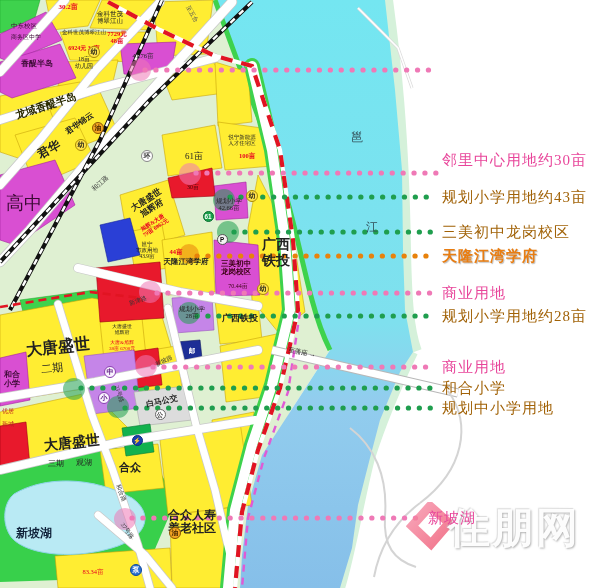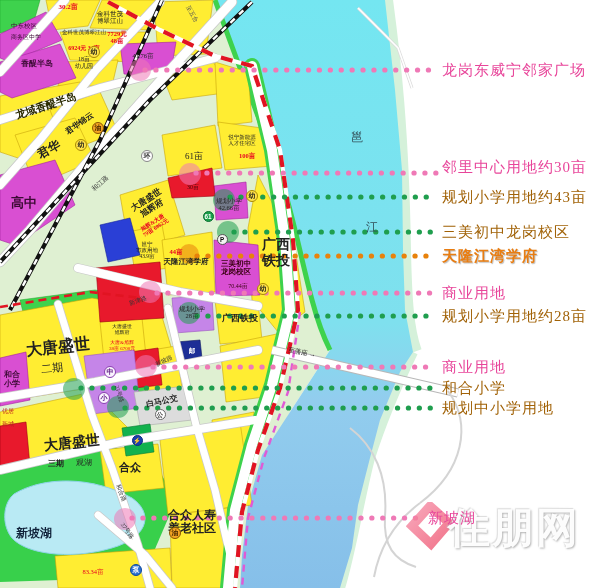--- a/index.html
+++ b/index.html
@@ -223,21 +223,21 @@
       <div class="map-label" style="left: 84px; top: 48px; font-size: 6px; color: rgb(232, 0, 32); font-weight: bold; transform: translate(-50%, -50%) rotate(0deg);">6924元 34亩</div>
       <div class="map-label" style="left: 84px; top: 63px; font-size: 6px; color: rgb(34, 34, 34); font-weight: normal; transform: translate(-50%, -50%) rotate(0deg);">18亩
 幼儿园</div>
       <div class="map-label" style="left: 143px; top: 56px; font-size: 6.5px; color: rgb(34, 34, 34); font-weight: normal; transform: translate(-50%, -50%) rotate(0deg);">41.76亩</div>
       <div class="map-label" style="left: 24px; top: 26px; font-size: 6.5px; color: rgb(60, 10, 53); font-weight: normal; transform: translate(-50%, -50%) rotate(0deg);">中东校区</div>
       <div class="map-label" style="left: 26px; top: 37px; font-size: 6px; color: rgb(60, 10, 53); font-weight: normal; transform: translate(-50%, -50%) rotate(0deg);">商务区中学</div>
       <div class="map-label" style="left: 37px; top: 64px; font-size: 8px; color: rgb(60, 10, 53); font-weight: bold; transform: translate(-50%, -50%) rotate(0deg);">香醍半岛</div>
       <div class="map-label" style="left: 46px; top: 106px; font-size: 10.5px; color: rgb(42, 42, 0); font-weight: bold; transform: translate(-50%, -50%) rotate(-18deg);">龙域香醍半岛</div>
       <div class="map-label" style="left: 80px; top: 124px; font-size: 8px; color: rgb(34, 34, 34); font-weight: bold; transform: translate(-50%, -50%) rotate(-35deg);">君华锦云</div>
       <div class="map-label" style="left: 49px; top: 150px; font-size: 12px; color: rgb(34, 34, 34); font-weight: bold; transform: translate(-50%, -50%) rotate(-30deg);">君华</div>
-      <div class="map-label" style="left: 24px; top: 203px; font-size: 13px; color: rgb(60, 10, 53); font-weight: bold; transform: translate(-50%, -50%) rotate(0deg);">高中</div>
+      <div class="map-label" style="left: 24px; top: 203px; font-size: 18px; color: rgb(60, 10, 53); font-weight: normal; transform: translate(-50%, -50%) rotate(0deg);">高中</div>
       <div class="map-label" style="left: 194px; top: 156px; font-size: 9px; color: rgb(34, 34, 34); font-weight: normal; transform: translate(-50%, -50%) rotate(0deg);">61亩</div>
       <div class="map-label" style="left: 242px; top: 140px; font-size: 5.5px; color: rgb(34, 34, 34); font-weight: normal; transform: translate(-50%, -50%) rotate(0deg);">悦宁新能源
 人才住宅区</div>
       <div class="map-label" style="left: 247px; top: 156px; font-size: 6.5px; color: rgb(232, 0, 32); font-weight: bold; transform: translate(-50%, -50%) rotate(0deg);">100亩</div>
       <div class="map-label" style="left: 193px; top: 187px; font-size: 6px; color: rgb(64, 6, 11); font-weight: normal; transform: translate(-50%, -50%) rotate(0deg);">30亩</div>
       <div class="map-label" style="left: 149px; top: 204px; font-size: 8.5px; color: rgb(34, 34, 34); font-weight: bold; transform: translate(-50%, -50%) rotate(-33deg);">大唐盛世
 旭辉府</div>
       <div class="map-label" style="left: 154px; top: 225px; font-size: 5.5px; color: rgb(232, 0, 32); font-weight: bold; transform: translate(-50%, -50%) rotate(-33deg);">旭辉&amp;大唐
 79亩 6862元</div>
       <div class="map-label" style="left: 229px; top: 204px; font-size: 6.5px; color: rgb(34, 34, 34); font-weight: normal; transform: translate(-50%, -50%) rotate(0deg);">规划小学
@@ -260,21 +260,21 @@
       <div class="map-label" style="left: 12px; top: 380px; font-size: 8px; color: rgb(60, 10, 53); font-weight: bold; transform: translate(-50%, -50%) rotate(0deg);">和合
 小学</div>
       <div class="map-label" style="left: 122px; top: 330px; font-size: 5px; color: rgb(34, 34, 34); font-weight: normal; transform: translate(-50%, -50%) rotate(0deg);">大唐盛世
 旭辉府</div>
       <div class="map-label" style="left: 122px; top: 346px; font-size: 5px; color: rgb(232, 0, 32); font-weight: normal; transform: translate(-50%, -50%) rotate(0deg);">大唐&amp;旭辉
 38亩 6700元</div>
       <div class="map-label" style="left: 162px; top: 402px; font-size: 8px; color: rgb(34, 34, 34); font-weight: bold; transform: translate(-50%, -50%) rotate(-12deg);">白马公交</div>
       <div class="map-label" style="left: 8px; top: 411px; font-size: 6px; color: rgb(192, 32, 32); font-weight: normal; transform: translate(-50%, -50%) rotate(0deg);">优居</div>
       <div class="map-label" style="left: 8px; top: 424px; font-size: 6px; color: rgb(192, 32, 32); font-weight: normal; transform: translate(-50%, -50%) rotate(0deg);">新城</div>
       <div class="map-label" style="left: 72px; top: 443px; font-size: 14px; color: rgb(34, 34, 34); font-weight: bold; transform: translate(-50%, -50%) rotate(-6deg);">大唐盛世</div>
-      <div class="map-label" style="left: 56px; top: 464px; font-size: 8px; color: rgb(34, 34, 34); font-weight: bold; transform: translate(-50%, -50%) rotate(0deg);">三期</div>
+      <div class="map-label" style="left: 56px; top: 464px; font-size: 8px; color: rgb(34, 34, 34); font-weight: normal; transform: translate(-50%, -50%) rotate(0deg);">三期</div>
       <div class="map-label" style="left: 84px; top: 463px; font-size: 8px; color: rgb(34, 34, 34); font-weight: normal; transform: translate(-50%, -50%) rotate(0deg);">观湖</div>
       <div class="map-label" style="left: 130px; top: 467px; font-size: 11px; color: rgb(34, 34, 34); font-weight: bold; transform: translate(-50%, -50%) rotate(0deg);">合众</div>
       <div class="map-label" style="left: 192px; top: 484px; font-size: 12px; color: rgb(34, 34, 34); font-weight: bold; transform: translate(-50%, -50%) rotate(0deg); margin-top: 38px;">合众人寿
 养老社区</div>
       <div class="map-label" style="left: 34px; top: 534px; font-size: 12px; color: rgb(16, 34, 58); font-weight: bold; transform: translate(-50%, -50%) rotate(0deg);">新坡湖</div>
       <div class="map-label" style="left: 93px; top: 572px; font-size: 6.5px; color: rgb(232, 0, 32); font-weight: normal; transform: translate(-50%, -50%) rotate(0deg);">83.34亩</div>
       <div class="map-label" style="left: 357px; top: 138px; font-size: 12px; color: rgb(51, 80, 90); font-weight: normal; transform: translate(-50%, -50%) rotate(0deg);">邕</div>
       <div class="map-label" style="left: 372px; top: 228px; font-size: 12px; color: rgb(51, 80, 90); font-weight: normal; transform: translate(-50%, -50%) rotate(0deg);">江</div>
       <div class="map-label" style="left: 192px; top: 351px; font-size: 6.5px; color: rgb(255, 255, 255); font-weight: bold; transform: translate(-50%, -50%) rotate(0deg);">邮</div>
       <div class="map-label" style="left: 100px; top: 183px; font-size: 6.5px; color: rgb(51, 51, 51); font-weight: normal; transform: translate(-50%, -50%) rotate(-42deg);">和江路</div>
@@ -305,22 +305,21 @@
 
 <div id="watermark">
   <svg id="wm-logo" width="46" height="72" viewBox="0 0 46 72">
     <path d="M24,4 L43,21 L25,42 L6,24 Z" fill="none" stroke="url(#wg)" stroke-width="9"></path>
     <path d="M13,32 L13,68" stroke="url(#wg)" stroke-width="9"></path>
   </svg>
   <div id="wm-brand">住朋网</div>
 </div>
 
 <div id="ann-layer">
-      <div class="ann pink" style="left: 442px; top: 70px;">龙岗东威宁邻家广场</div>
-      <div class="ann pink" style="left: 442px; top: 167px;">邻里中心用地约30亩</div>
+      <div class="ann pink" style="left: 442px; top: 160px;">邻里中心用地约30亩</div>
       <div class="ann green" style="left: 442px; top: 197px;">规划小学用地约43亩</div>
       <div class="ann green" style="left: 442px; top: 232px;">三美初中龙岗校区</div>
       <div class="ann orange" style="left: 442px; top: 256px;">天隆江湾学府</div>
       <div class="ann pink" style="left: 442px; top: 293px;">商业用地</div>
       <div class="ann green" style="left: 442px; top: 316px;">规划小学用地约28亩</div>
       <div class="ann pink" style="left: 442px; top: 367px;">商业用地</div>
       <div class="ann green" style="left: 442px; top: 388px;">和合小学</div>
       <div class="ann green" style="left: 442px; top: 408px;">规划中小学用地</div>
       <div class="ann pink" style="left: 428px; top: 518px;">新坡湖</div>
     </div>

